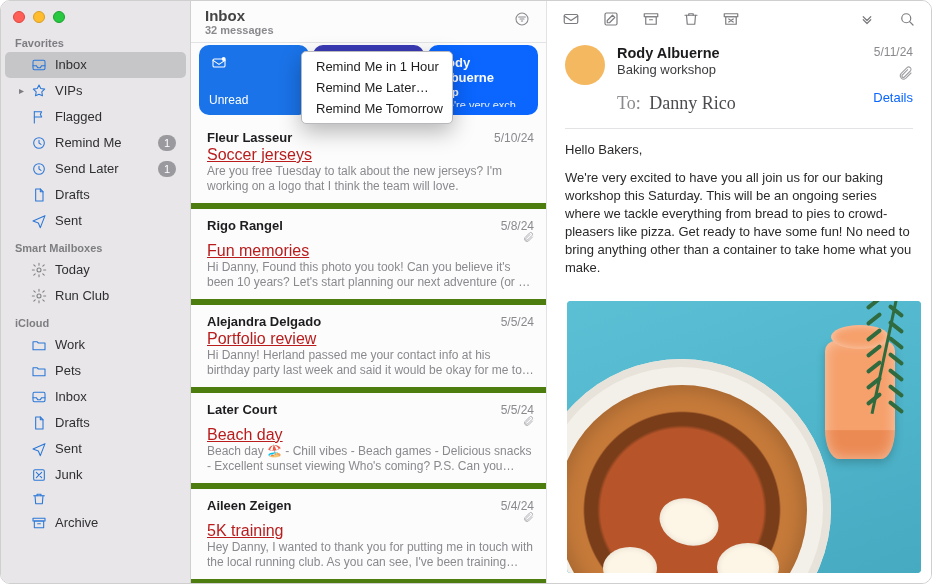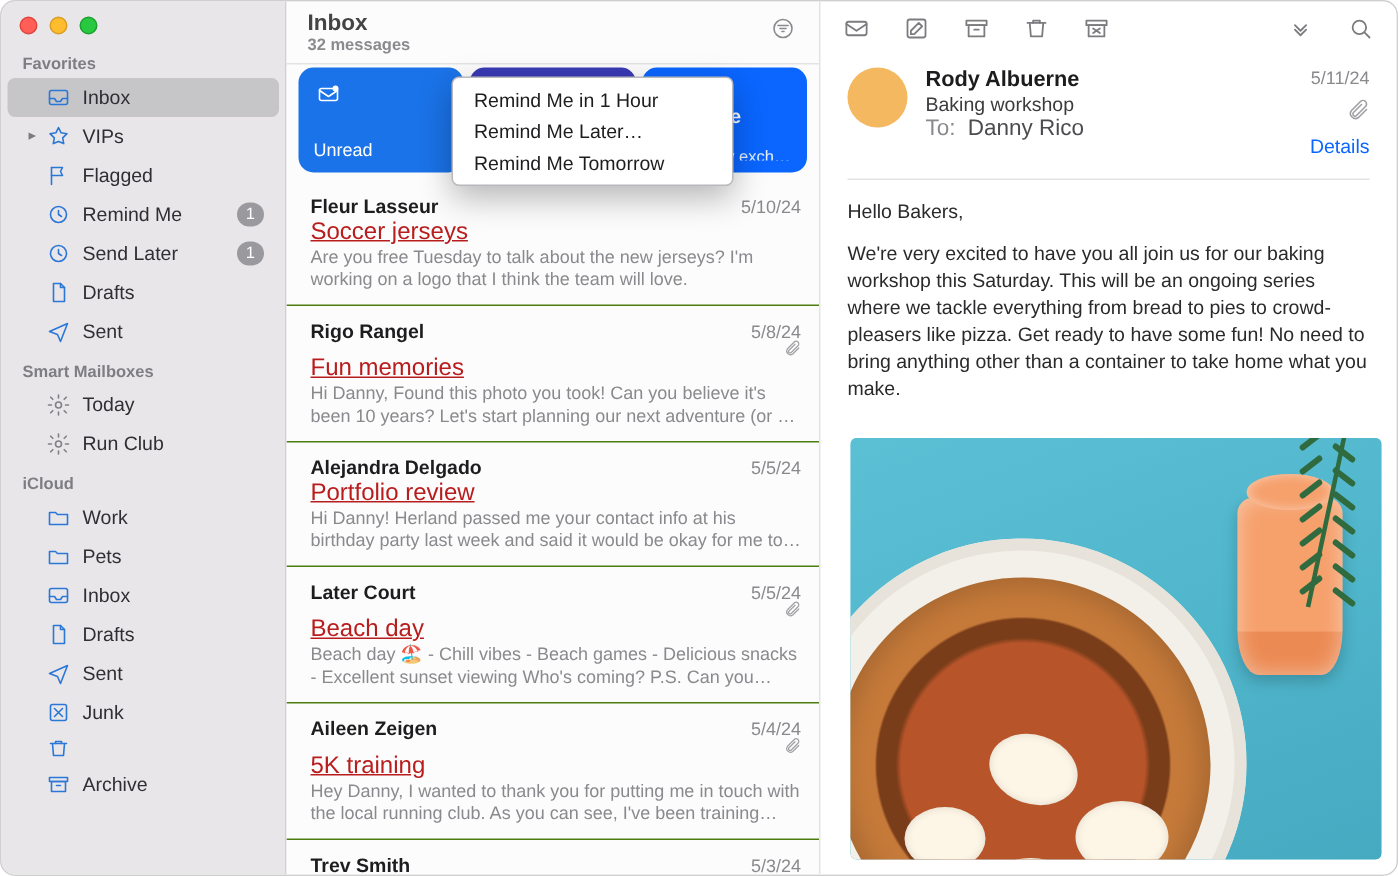--- a/index.html
+++ b/index.html
@@ -146,32 +146,32 @@
     position:absolute;
     top: 8px;
     left: 110px;
     background:#fff;
     border:1px solid #b8b8bd;
     border-radius:5px;
     box-shadow: 0 8px 22px rgba(0,0,0,.28);
     padding:4px 0;
     z-index: 30;
     font-size:13px;
-    width: 188px;
+    width: 152px;
   }
   .remind-menu .mi {
     padding: 3px 14px;
     color:#1d1d1f;
     white-space:nowrap;
   }
 
   .msg-list { flex:1; overflow:hidden; }
   .msg-item {
     padding: 9px 12px 9px 16px;
-    border-bottom:1px solid #4d7c0f;
+    border-bottom:6px solid #4d7c0f;
   }
   .msg-top {
     display:flex; align-items:baseline; justify-content:space-between;
   }
   .msg-from { font-weight:700; font-size:13px; color:#1d1d1f; }
   .msg-date { font-size:12px; color:#8a8a8e; }
   .msg-subj { font-size:16px; color:#b91c1c; margin-top:1px;text-decoration:underline;}
   .msg-prev {
     font-size:12px; color:#8a8a8e;
     line-height:15px;
@@ -210,21 +210,21 @@
   }
   .avatar {
     width:40px; height:40px; border-radius:50%;
     background:#f4b860;
     flex:none;
   }
   .hdr-main { flex:1; }
   .hdr-from { font-weight:700; font-size:14.5px; color:#1c1c1e;}
   .hdr-subj { font-size:13px; color:#3b3b3e; margin-top:1px;}
   .hdr-to {
-    font-size:15px; color:#8a8a8e; margin-top:0;
+    font-size:18px; color:#8a8a8e; margin-top:16px;font-family:Liberation Serif, serif;
   }
   .hdr-to .to-lbl { color:#8a8a8e; }
   .hdr-to .to-name { color:#4c4c50; margin-left:4px;}
   .hdr-right { text-align:right; font-size:12px; color:#8a8a8e; min-width:58px;}
   .hdr-right .clip { display:block; margin-top:6px; color:#a0a0a4; font-size:12px;}
   .hdr-right .details { display:block; margin-top:6px; color:#0a66ff; font-size:13px;}
 
   .msg-body {
     padding: 4px 18px 10px 18px;
     font-size:13px; line-height:18px; color:#2a2a2c;

